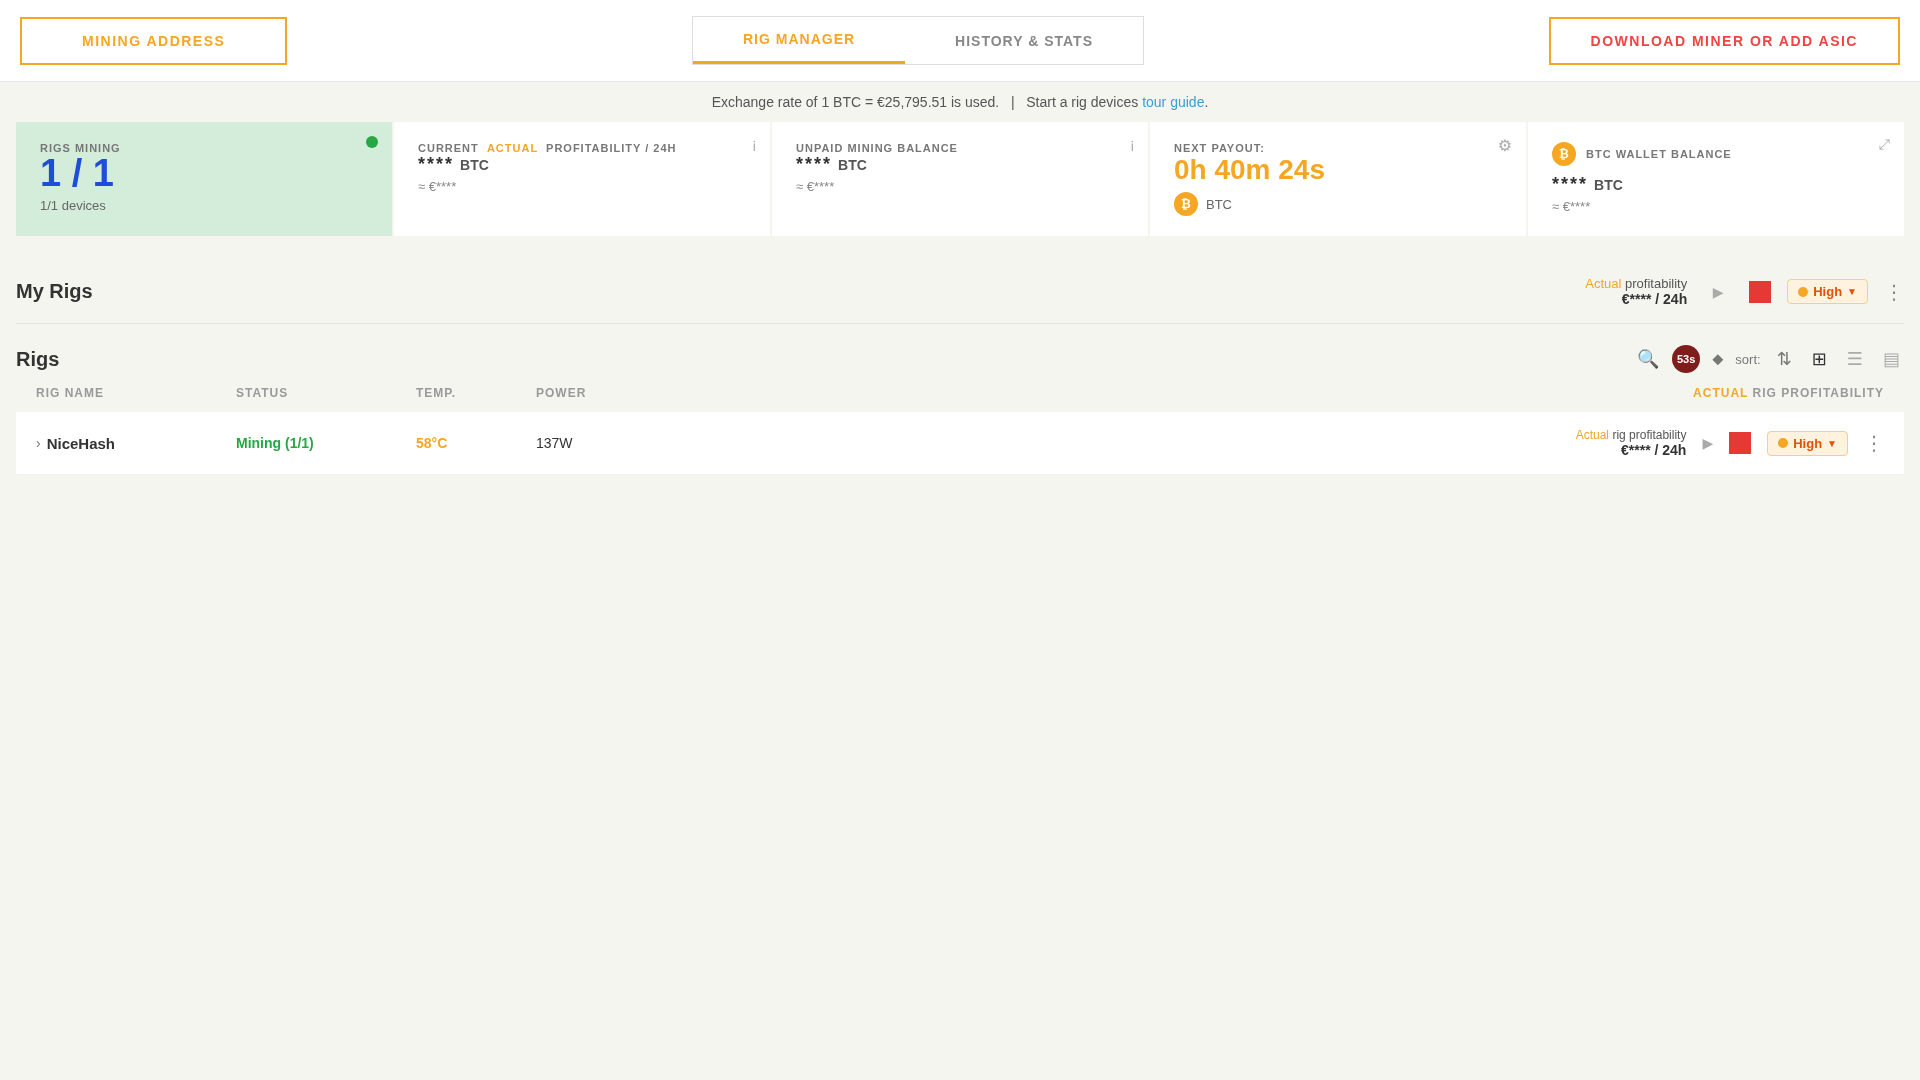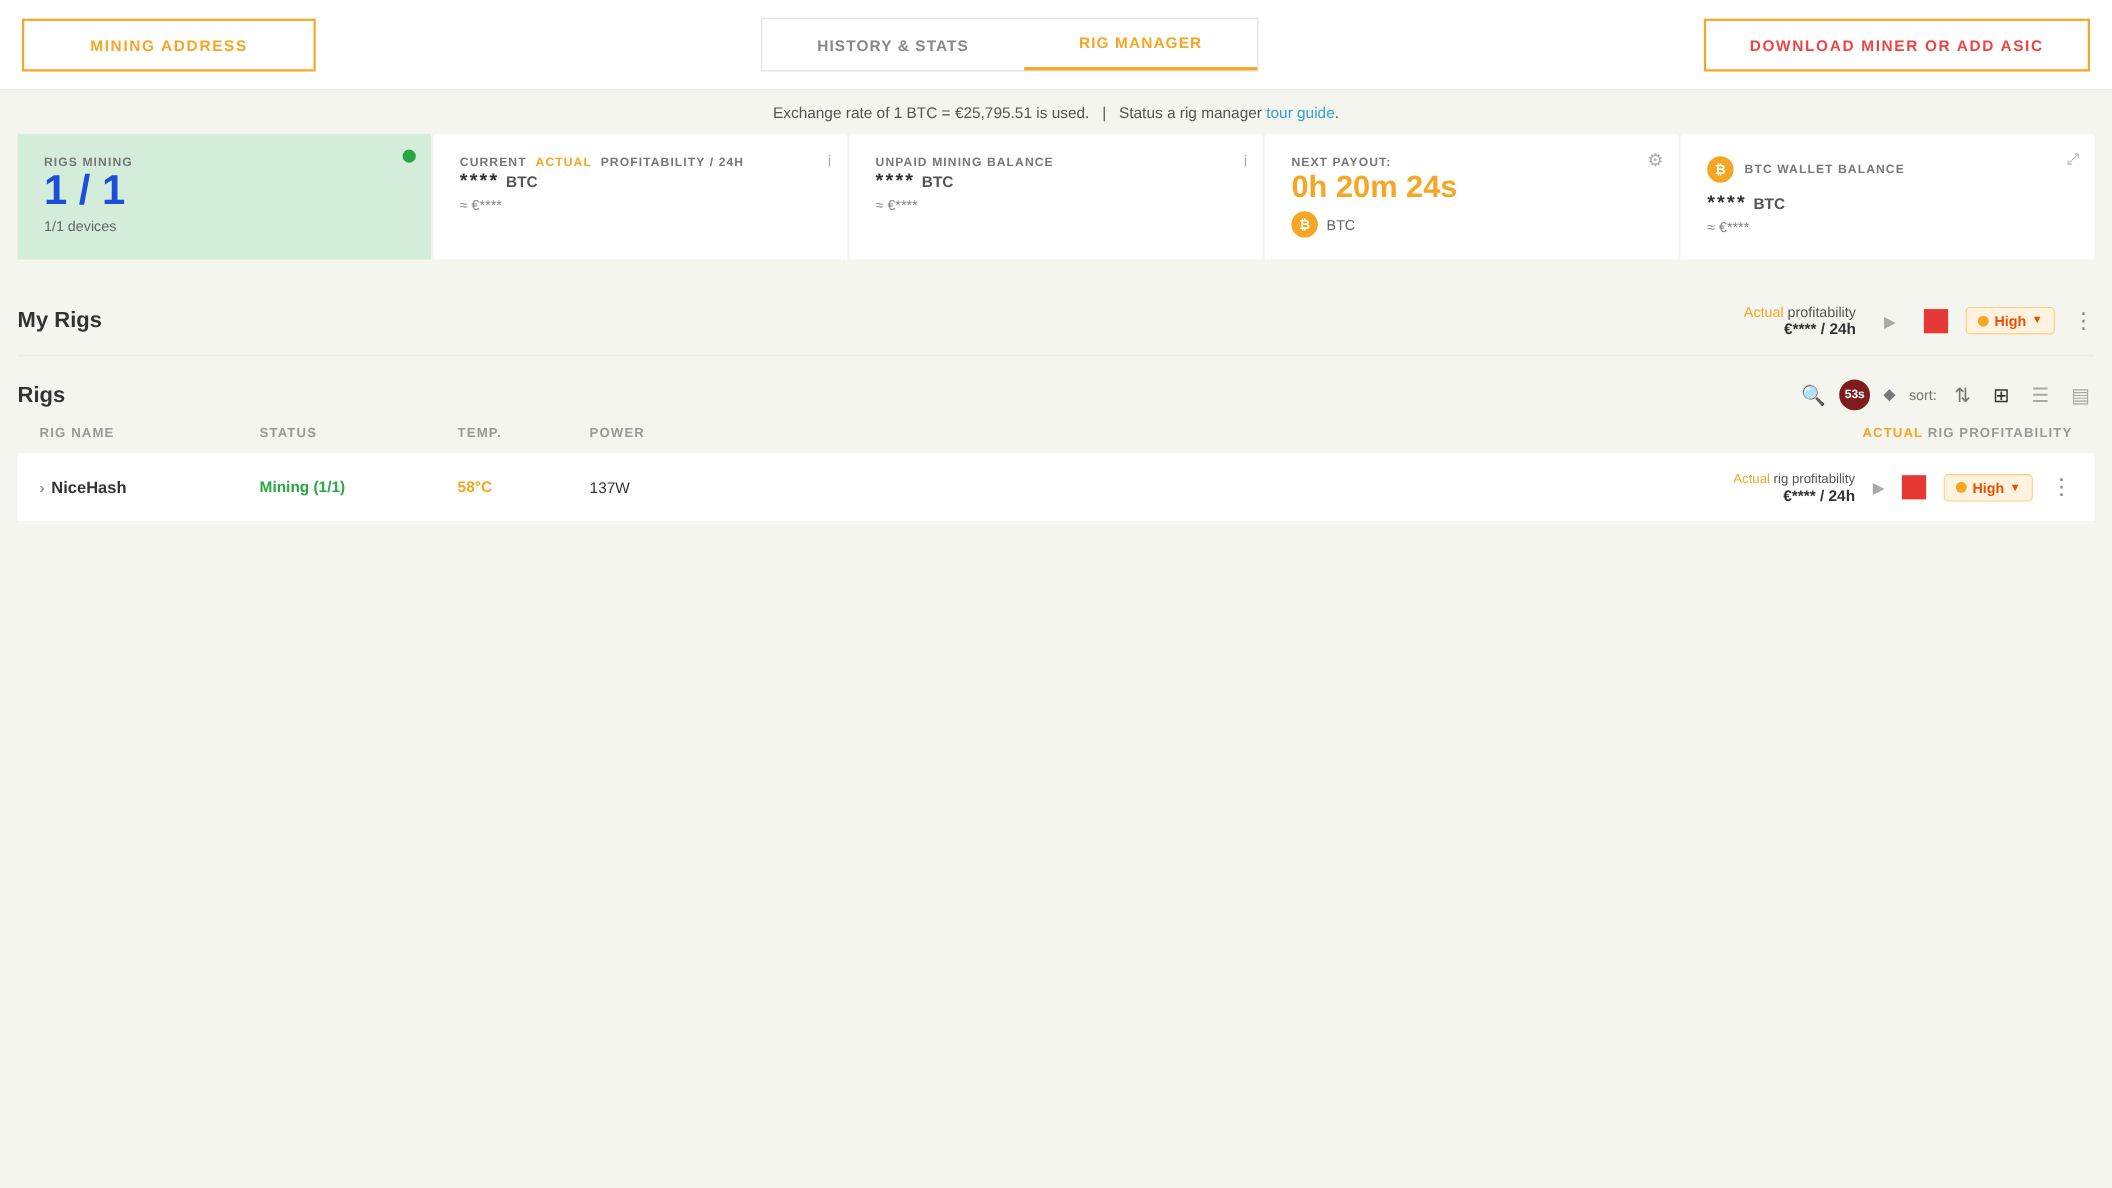--- a/index.html
+++ b/index.html
@@ -441,31 +441,31 @@
       margin: 0;
     }
   </style>
 </head>
 <body>
 
 <div class="top-nav">
   <button class="mining-address-btn">MINING ADDRESS</button>
 
   <div class="nav-tabs">
+    <button class="nav-tab active">RIG MANAGER</button>
     <button class="nav-tab">HISTORY &amp; STATS</button>
-    <button class="nav-tab active">RIG MANAGER</button>
   </div>
 
   <button class="download-btn">DOWNLOAD MINER OR ADD ASIC</button>
 </div>
 
 <div class="exchange-bar">
   <span>Exchange rate of 1 BTC = €25,795.51 is used.</span>
   &nbsp;&nbsp;|&nbsp;&nbsp;
-  <span>Status a rig manager </span><a href="#">tour guide</a><span>.</span>
+  <span>Start a rig devices </span><a href="#">tour guide</a><span>.</span>
 </div>
 
 <div class="stats-row">
 
   <div class="stat-card green-card">
     <div class="green-dot"></div>
     <div class="stat-label">RIGS MINING</div>
     <div class="rigs-mining-value">1 / 1</div>
     <div class="rigs-devices">1/1 devices</div>
   </div>
@@ -490,21 +490,21 @@
     <div class="stat-value-row">
       <span class="stat-stars">****</span>
       <span class="stat-currency">BTC</span>
     </div>
     <div class="stat-approx">≈ €****</div>
   </div>
 
   <div class="stat-card">
     <div class="stat-card-icon gear">⚙</div>
     <div class="stat-label">NEXT PAYOUT:</div>
-    <div class="next-payout-value">0h 20m 24s</div>
+    <div class="next-payout-value">0h 40m 24s</div>
     <div style="display:flex;align-items:center;gap:4px;">
       <span class="btc-icon">₿</span>
       <span style="font-size:13px;color:#666;">BTC</span>
     </div>
   </div>
 
   <div class="stat-card">
     <div class="stat-card-icon">⤢</div>
     <div class="btc-wallet-row">
       <span class="btc-icon">₿</span>

